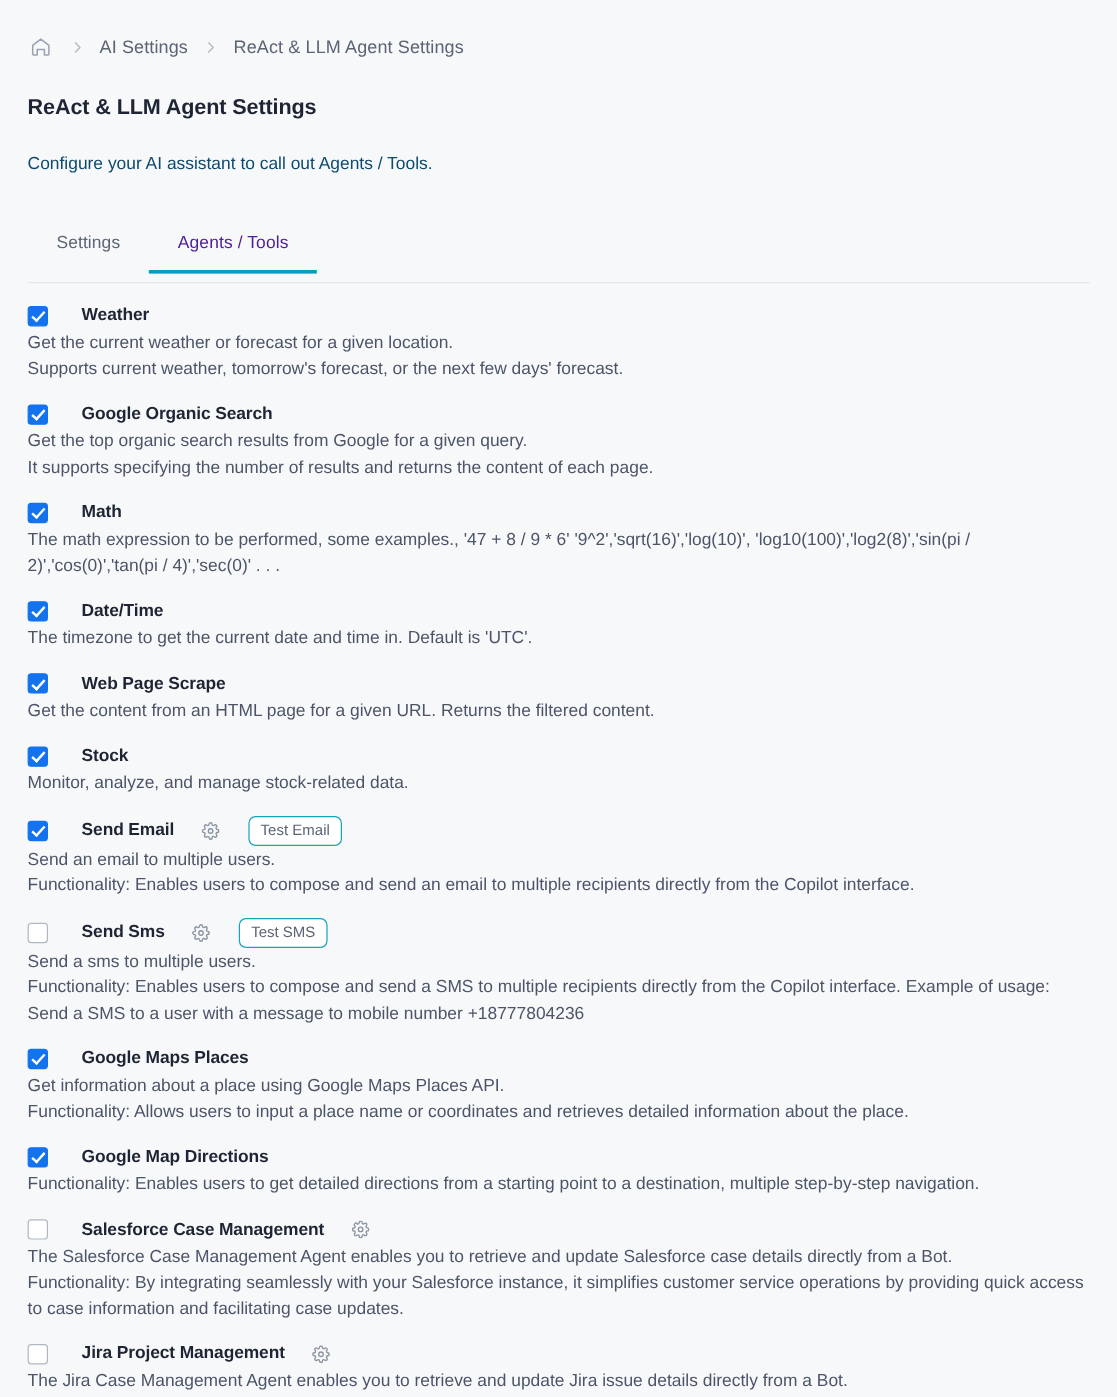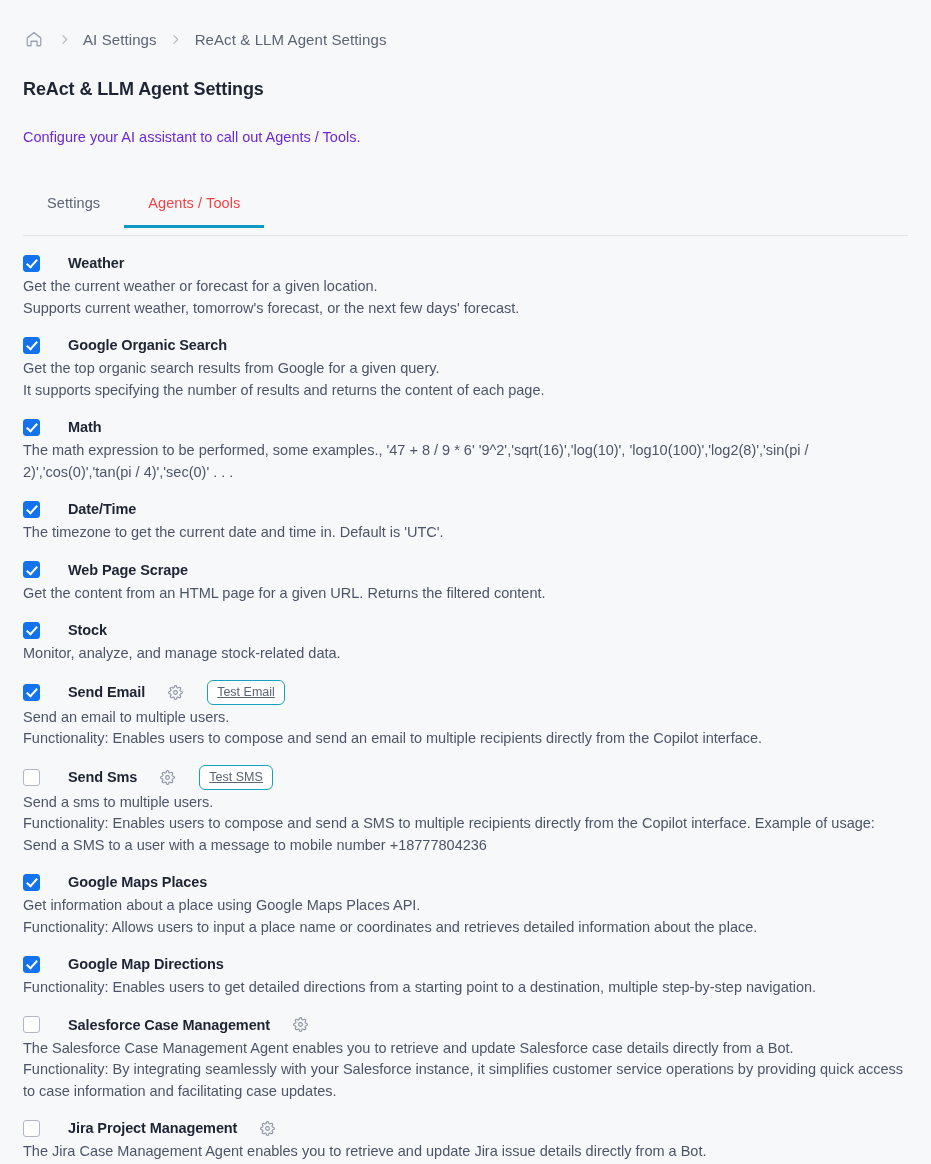--- a/index.html
+++ b/index.html
@@ -60,21 +60,21 @@
   .page-title {
     font-size: 18px;
     font-weight: bold;
     color: #1d2433;
     margin: 0;
     line-height: 22px;
     letter-spacing: -.1px;
   }
   .page-subtitle {
     font-size: 14.5px;
-    color: #6d28d9;
+    color: #0c4a6e;
     margin: 28px 0 0 0;
     line-height: 19px;
   }
 
   
   .tabs {
     margin-top: 40px;
     position: relative;
     height: 49px;
     border-bottom: 1px solid #e2e5ea;
@@ -87,21 +87,21 @@
     padding: 8px 24px 16px 24px;
     cursor: pointer;
     position: relative;
     background: none;
     border: none;
     font-family: inherit;
     letter-spacing: .1px;
     text-align: right;
   }
   .tab.active {
-    color: #ef4444;
+    color: #4c1d95;
   }
   .tab.active::after {
     content: "";
     position: absolute;
     left: 0; right: 0; bottom: -1px;
     height: 3px;
     background: #0c9ac4;
   }
 
   
@@ -170,21 +170,20 @@
     font-family: inherit;
     font-size: 12.5px;
     color: #5b6474;
     background: #ffffff;
     border: 1px solid #17a2bd;
     border-radius: 6px;
     padding: 4px 9px 5px 9px;
     line-height: 14px;
     cursor: pointer;
     white-space: nowrap;
-    text-decoration: underline;
   }
 
   .tool-desc {
     font-size: 14.5px;
     color: #4c5568;
     line-height: 21.5px;
     margin-top: 2px;
     max-width: 886px;
   }
   .tool-desc .line { display: block; }

